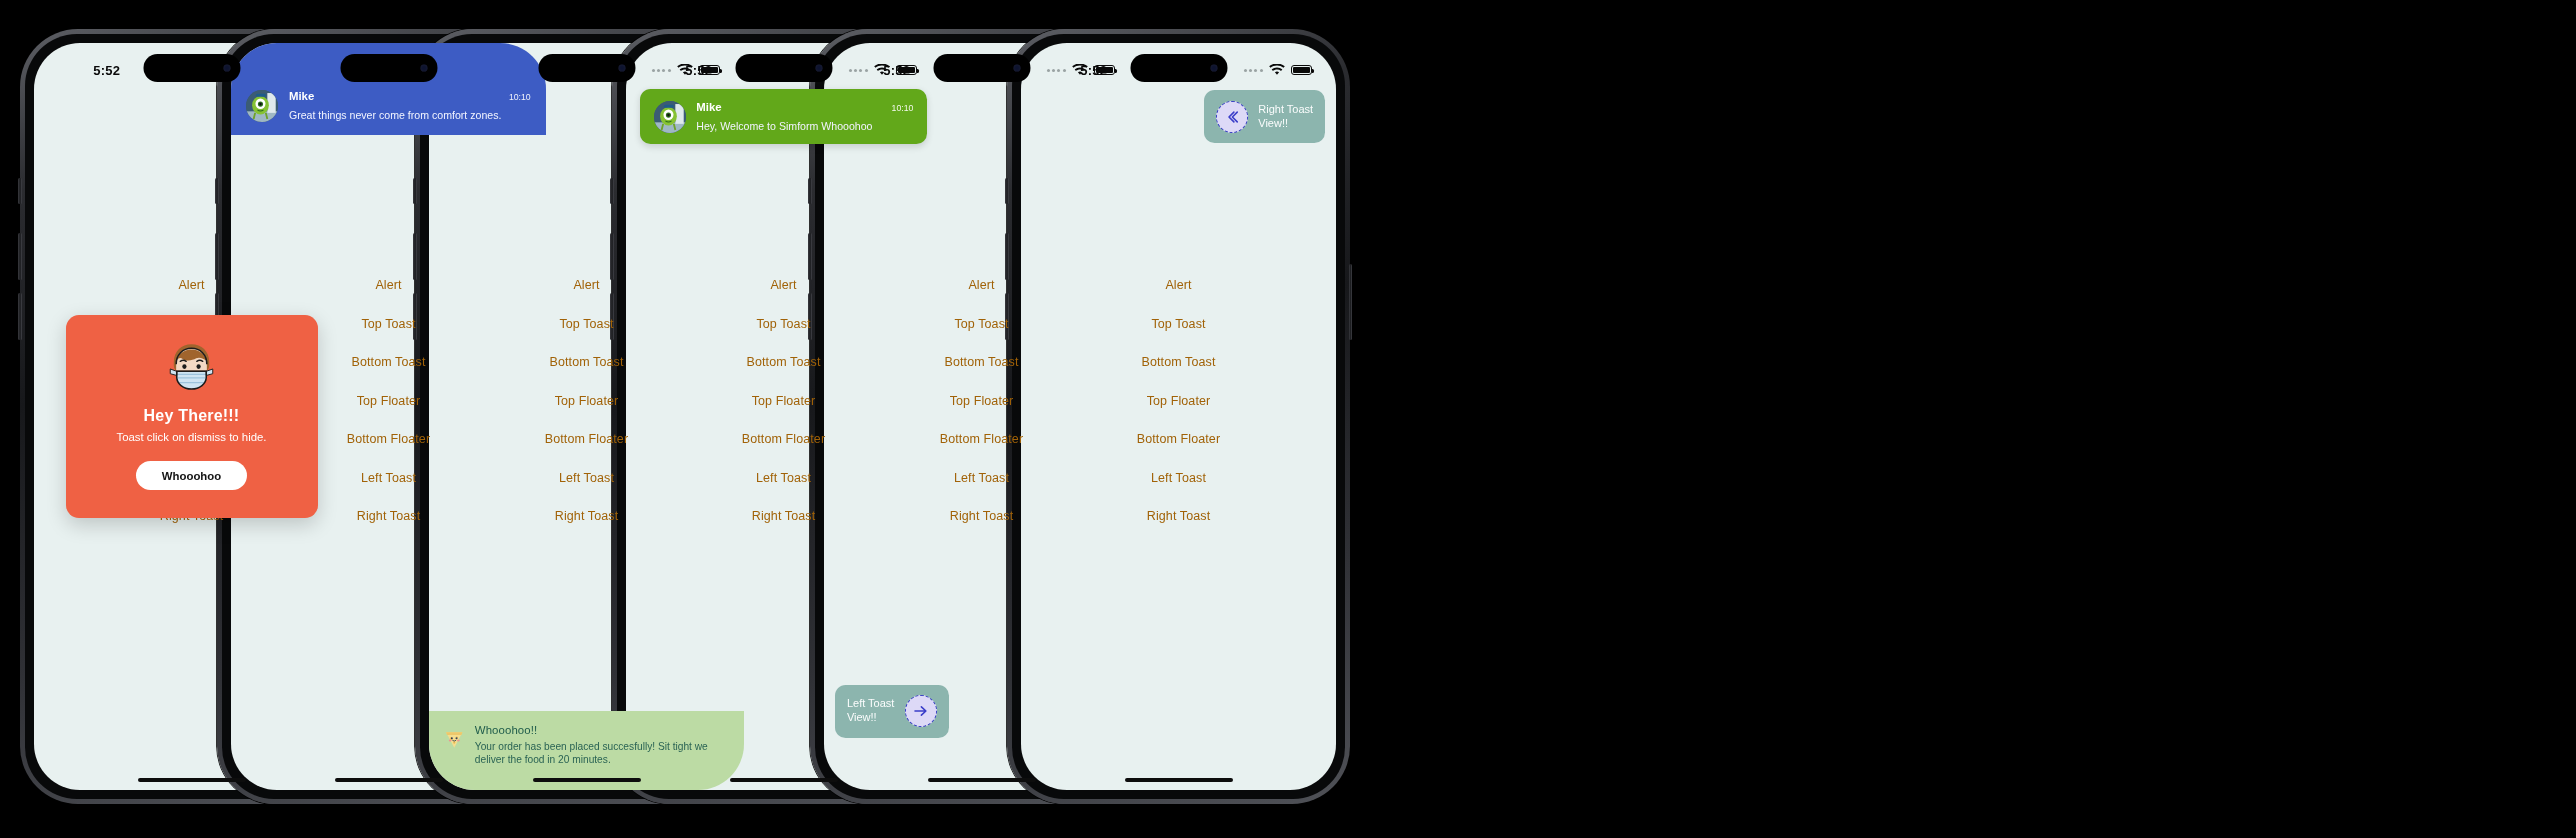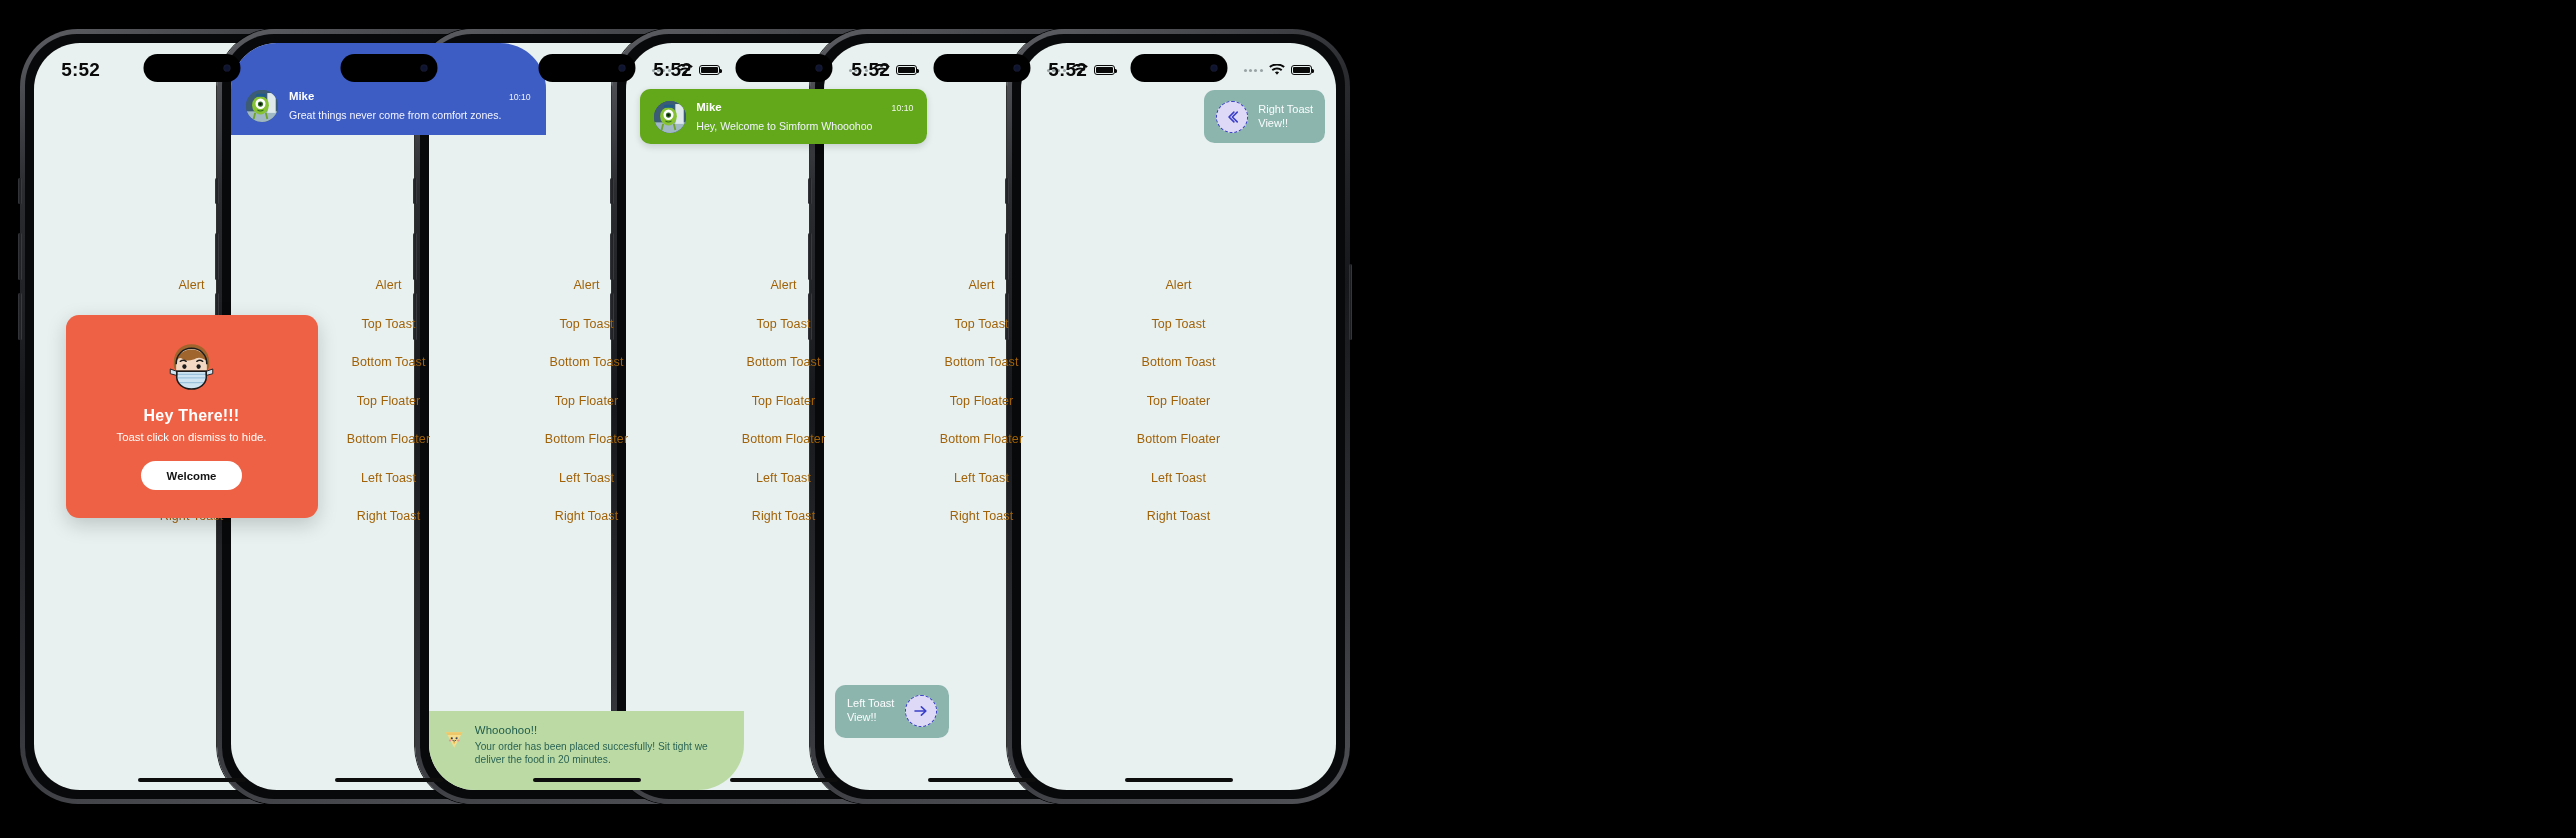--- a/index.html
+++ b/index.html
@@ -56,22 +56,22 @@
   
   .statusbar {
     position: absolute; top: 0; left: 0; right: 0;
     height: 43px;
     display: flex; align-items: center;
     padding: 10.6px 24px 0 27px;
     z-index: 4;
     pointer-events: none;
   }
   .sb-time {
-    font-size: 19px; font-weight: 700; letter-spacing: 0.2px;
-    color: #0a0a0a; width: 70px;
+    font-size: 13px; font-weight: 700; letter-spacing: 0.2px;
+    color: #0a0a0a; width: 70px; margin-left: 32px;
   }
   .sb-right {
     margin-left: auto;
     display: flex; align-items: center; gap: 6px;
   }
   .sig-dots { display: flex; gap: 2.3px; align-items: center; }
   .sig-dots i {
     width: 3px; height: 3px; border-radius: 50%;
     background: #9aa3a3; display: block;
   }
@@ -300,21 +300,21 @@
               <path d="M31 41c3-2 7-2 10 0" stroke="#1c1c1c" stroke-width="2.4" fill="none" stroke-linecap="round"></path>
               <path d="M59 41c3-2 7-2 10 0" stroke="#1c1c1c" stroke-width="2.4" fill="none" stroke-linecap="round"></path>
               <path d="M25 58h50v10c0 11-11 20-25 20S25 79 25 68z" fill="#cfe4f2"></path>
               <path d="M25 58h50v5H25zM27 69h46M29 77h42" stroke="#9dc2dc" stroke-width="2" fill="none"></path>
               <path d="M25 58L14 54v8l11 3zM75 58l11-4v8l-11 3z" fill="#cfe4f2" stroke="#1c1c1c" stroke-width="1.6"></path>
               <path d="M25 58h50v10c0 11-11 20-25 20S25 79 25 68z" fill="none" stroke="#1c1c1c" stroke-width="2.6"></path>
               <path d="M24 46c0-16 11-27 26-27s26 11 26 27" fill="none" stroke="#1c1c1c" stroke-width="2.6"></path>
             </svg>
             <div class="alert-title">Hey There!!!</div>
             <div class="alert-sub">Toast click on dismiss to hide.</div>
-            <button class="dismiss-btn">Welcome</button>
+            <button class="dismiss-btn">Whooohoo</button>
           </div>
 
           <div class="home-bar"></div>
         </div>
       </div>
     </div>
   </div>
 
   <div class="phone" style="left:217px">
     <div class="frame">

